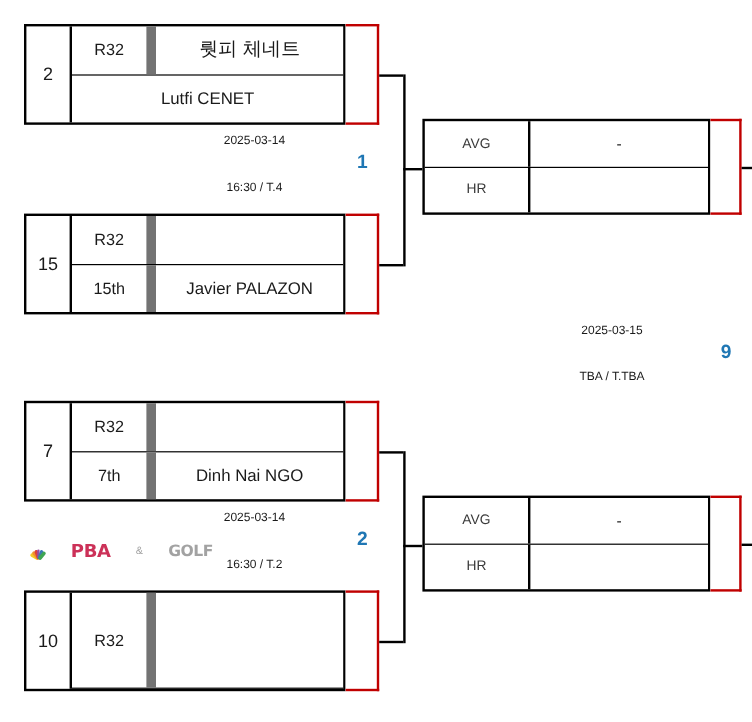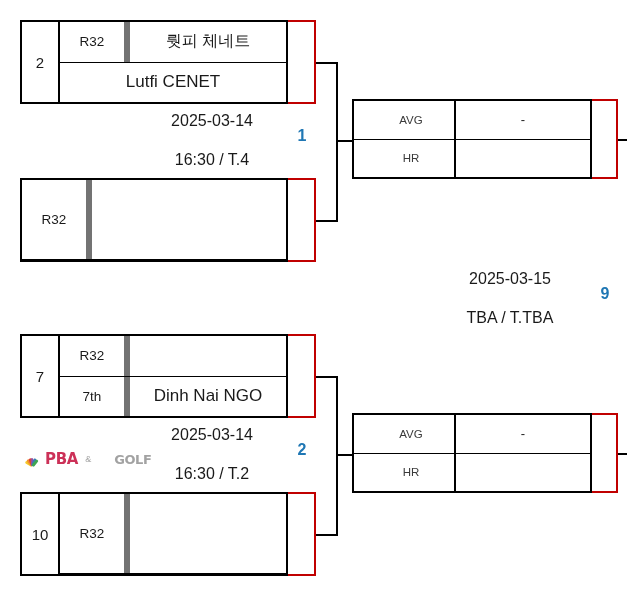--- a/index.html
+++ b/index.html
@@ -47,29 +47,29 @@
   .prow.top {
     border-bottom: 1px solid #000000;
   }
   .round-cell {
     width: 70px;
     display: flex;
     align-items: center;
     justify-content: center;
     font-size: 13.5px;
     color: #1a1a1a;
-    border-right: 6px solid #737373;
+    border-right: 8px solid #737373;
     box-sizing: border-box;
   }
   .name-cell {
     flex: 1;
     display: flex;
     align-items: center;
     justify-content: center;
-    font-size: 17px;
+    font-size: 14px;
     color: #1a1a1a;
     box-sizing: border-box;
     padding: 0 4px;
     white-space: nowrap;
   }
   .name-cell.kr { font-size: 16px; }
 
   
   .score-box {
     position: absolute;
@@ -95,21 +95,20 @@
   .stat-row.top { border-bottom: 1px solid #000000; }
   .stat-label {
     width: 88px;
     display: flex;
     align-items: center;
     justify-content: center;
     font-size: 11.5px;
     color: #3a3a3a;
     border-right: 2px solid #000000;
     box-sizing: border-box;
-    margin-left: 14px;
   }
   .stat-value {
     flex: 1;
     display: flex;
     align-items: center;
     justify-content: center;
     font-size: 13px;
     color: #1a1a1a;
   }
 
@@ -121,42 +120,42 @@
   }
   .conn-h {
     position: absolute;
     height: 0;
     border-top: 2px solid #000000;
   }
 
   
   .sched {
     position: absolute;
-    font-size: 16px;
+    font-size: 10px;
     color: #1a1a1a;
     text-align: center;
     white-space: nowrap;
   }
 
   
   .match-num {
     position: absolute;
     font-size: 16px;
     font-weight: bold;
     color: #1f77b4;
     text-align: center;
     white-space: nowrap;
   }
 
   
   .logo {
     position: absolute;
     display: flex;
     align-items: center;
-    gap: 6px;
+    gap: 20px;
     opacity: 0.92;
   }
   .peacock {
     position: relative;
     width: 15px;
     height: 15px;
   }
   .peacock span {
     position: absolute;
     left: 6.5px;
@@ -177,21 +176,20 @@
     font-size: 9px;
     color: #9b9b9b;
     padding: 0 1px;
   }
   .logo-golf {
     font-family: "DejaVu Sans", sans-serif;
     font-weight: bold;
     font-size: 13px;
     color: #9b9b9b;
     letter-spacing: -0.4px;
-    margin-left: 16px;
   }
 </style>
 </head>
 <body>
 
 <div class="player-table" style="left:20px; top:20px; width:268px; height:84px;">
   <div class="seed-cell">2</div>
   <div class="rows-wrap">
     <div class="prow top">
       <div class="round-cell">R32</div>
@@ -202,23 +200,28 @@
     </div>
   </div>
 </div>
 <div class="score-box" style="left:288px; top:20px; width:28px; height:84px;"></div>
 
 <div class="sched" style="left:152px; top:112px; width:120px;">2025-03-14</div>
 <div class="sched" style="left:152px; top:151px; width:120px;">16:30 / T.4</div>
 <div class="match-num" style="left:293px; top:127px; width:18px;">1</div>
 
 <div class="player-table" style="left:20px; top:178px; width:268px; height:84px;">
+  <div class="seed-cell">15</div>
   <div class="rows-wrap">
     <div class="prow top">
       <div class="round-cell">R32</div>
+    </div>
+    <div class="prow">
+      <div class="round-cell">15th</div>
+      <div class="name-cell">Javier PALAZON</div>
     </div>
   </div>
 </div>
 <div class="score-box" style="left:288px; top:178px; width:28px; height:84px;"></div>
 
 <div class="conn-h" style="left:316px; top:62px; width:20px;"></div>
 <div class="conn-h" style="left:316px; top:220px; width:20px;"></div>
 <div class="conn-v" style="left:336px; top:62px; height:160px;"></div>
 <div class="conn-h" style="left:336px; top:140px; width:18px;"></div>
 

